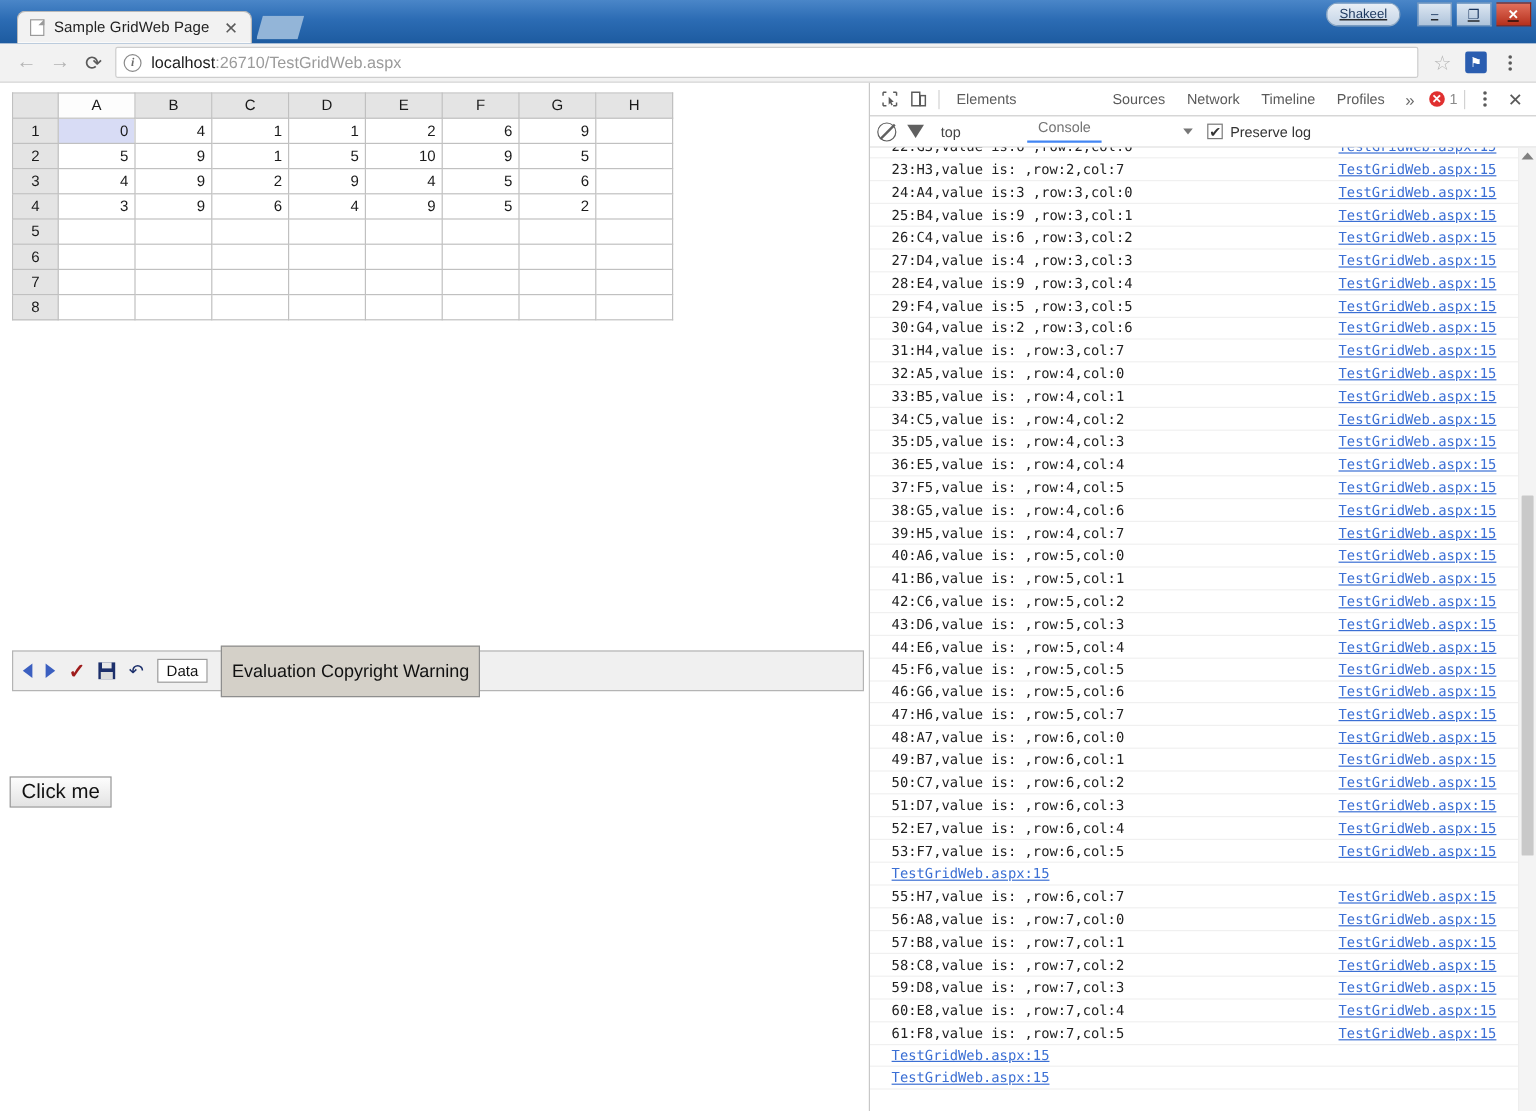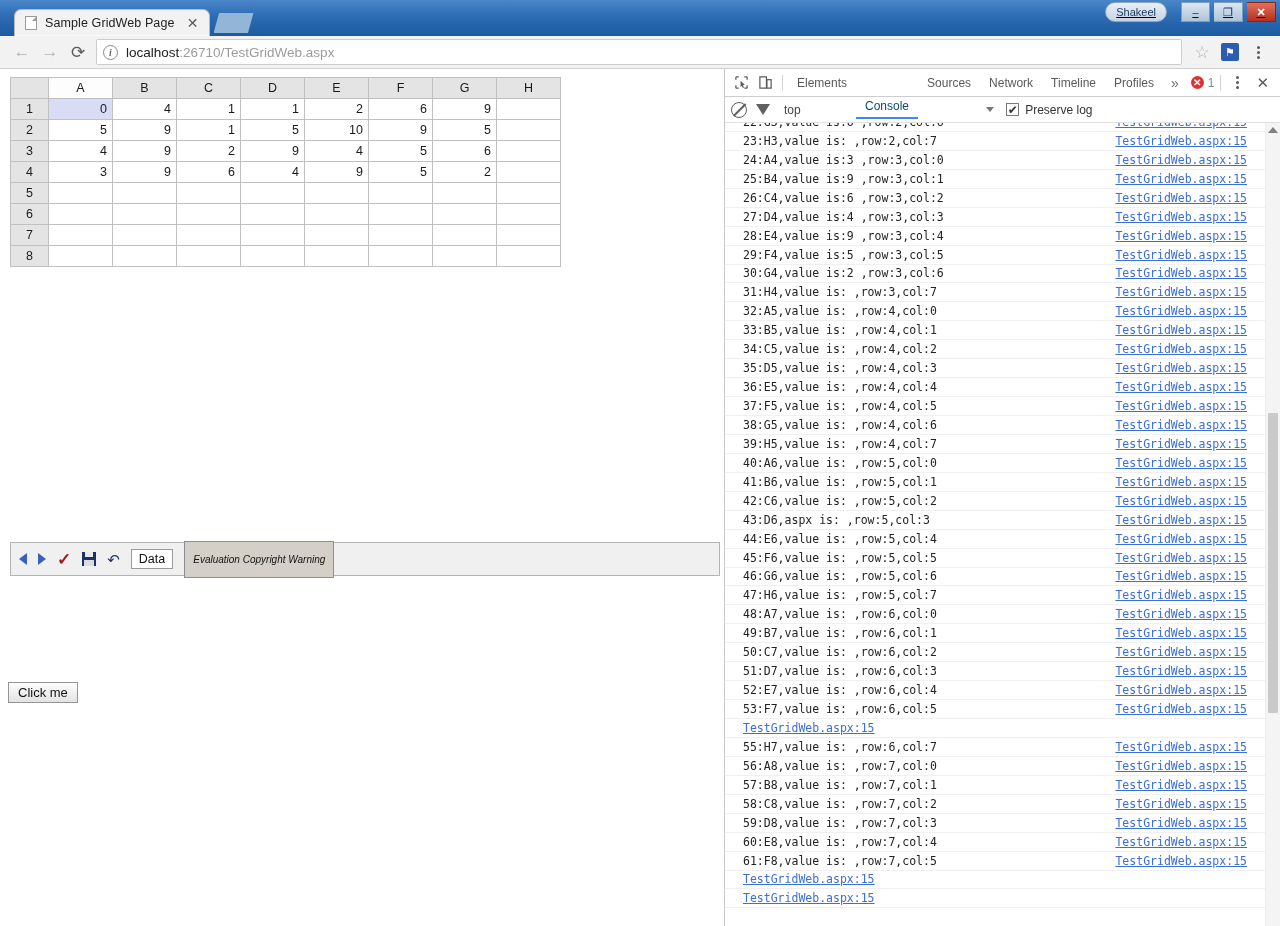--- a/index.html
+++ b/index.html
@@ -174,48 +174,46 @@
     content: ""; position: absolute; left: 2px; bottom: 0; width: 10px; height: 6px; background: #dcdcdc;
   }
   .undo-ic { color: #1c2f6b; font-size: 15px; }
   .databtn {
     background: #fff; border: 1px solid #9a9a9a;
     font-size: 12.5px; padding: 2px 7px; color: #111; cursor: pointer;
     font-family: "Liberation Sans", sans-serif;
   }
   .evalbtn {
     background: #d4d0c8; border: 1px solid #8e8e8e;
-    font-size: 10px; padding: 12px 8px; color: #111; cursor: pointer;
+    font-size: 15px; padding: 12px 8px; color: #111; cursor: pointer;
     font-family: "Liberation Sans", sans-serif;
-    font-style: italic;
   }
   .clickme {
     position: absolute; left: 8px; top: 578px;
     background: linear-gradient(#fdfdfd,#e3e3e3);
-    border: 1px solid #949494; font-size: 13px;
+    border: 1px solid #949494; font-size: 17px;
     padding: 2px 9px; color: #111; cursor: pointer;
     font-family: "Liberation Sans", sans-serif;
-    margin-top: 35px;
   }
 
   
   .dt-tabbar {
     height: 28px; border-bottom: 1px solid #cdcdcd;
     display: flex; align-items: center; padding: 0 4px; flex: none;
   }
   .dt-ic {
     width: 28px; height: 26px; display: flex;
     align-items: center; justify-content: center; cursor: pointer; color: #5a5a5a;
   }
   .dt-sep { width: 1px; height: 16px; background: #d2d2d2; margin: 0 5px; }
   .dt-tab {
     font-size: 12px; color: #5a5a5a; padding: 0 9px; height: 27px;
     display: flex; align-items: center; cursor: pointer; white-space: nowrap;
   }
-  .dt-tab.active { color: #0c4a6e; box-shadow: 0 -2px 0 #4285f4 inset; margin-top: 46px; }
+  .dt-tab.active { color: #737373; box-shadow: 0 -2px 0 #4285f4 inset; margin-top: 46px; }
   .dt-more { font-size: 14px; color: #6a6a6a; padding: 0 8px; cursor: pointer; }
   .dt-err {
     display: flex; align-items: center; gap: 4px; margin-left: 4px; cursor: pointer;
   }
   .err-dot {
     width: 13px; height: 13px; border-radius: 50%; background: #e03030;
     color: #fff; font-size: 10px; display: flex;
     align-items: center; justify-content: center; font-weight: bold;
   }
   .err-num { font-size: 12px; color: #8a8a8a; }
@@ -586,21 +584,21 @@
           </div>
           <div class="logrow">
             <span class="logmsg">41:B6,value is: ,row:5,col:1</span>
             <span class="logsrc">TestGridWeb.aspx:15</span>
           </div>
           <div class="logrow">
             <span class="logmsg">42:C6,value is: ,row:5,col:2</span>
             <span class="logsrc">TestGridWeb.aspx:15</span>
           </div>
           <div class="logrow">
-            <span class="logmsg">43:D6,aspx is: ,row:5,col:3</span>
+            <span class="logmsg">43:D6,value is: ,row:5,col:3</span>
             <span class="logsrc">TestGridWeb.aspx:15</span>
           </div>
           <div class="logrow">
             <span class="logmsg">44:E6,value is: ,row:5,col:4</span>
             <span class="logsrc">TestGridWeb.aspx:15</span>
           </div>
           <div class="logrow">
             <span class="logmsg">45:F6,value is: ,row:5,col:5</span>
             <span class="logsrc">TestGridWeb.aspx:15</span>
           </div>

